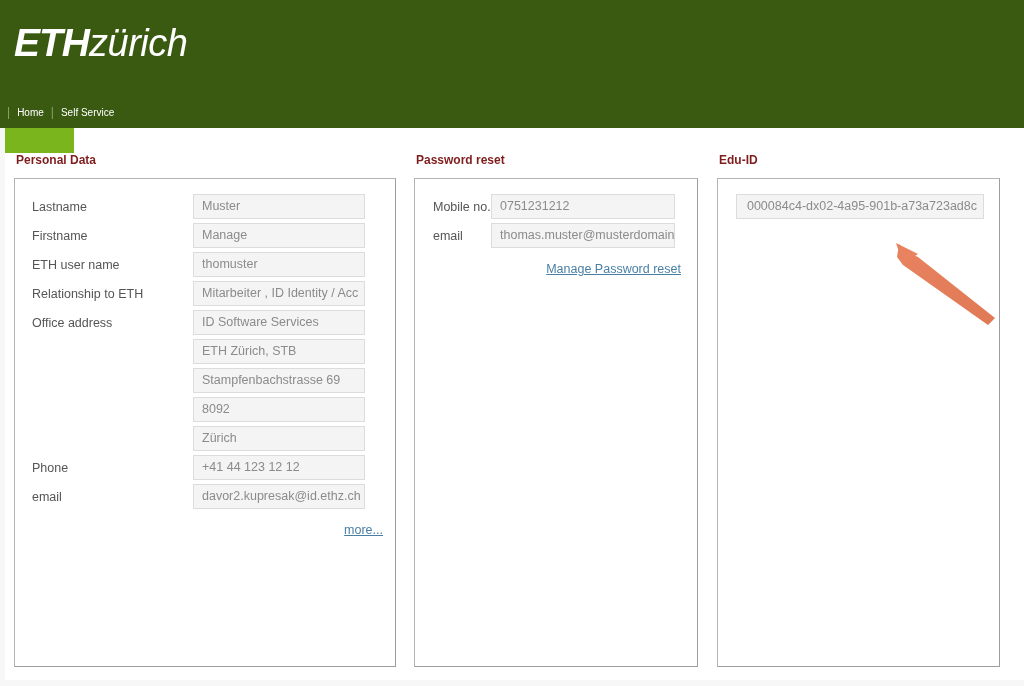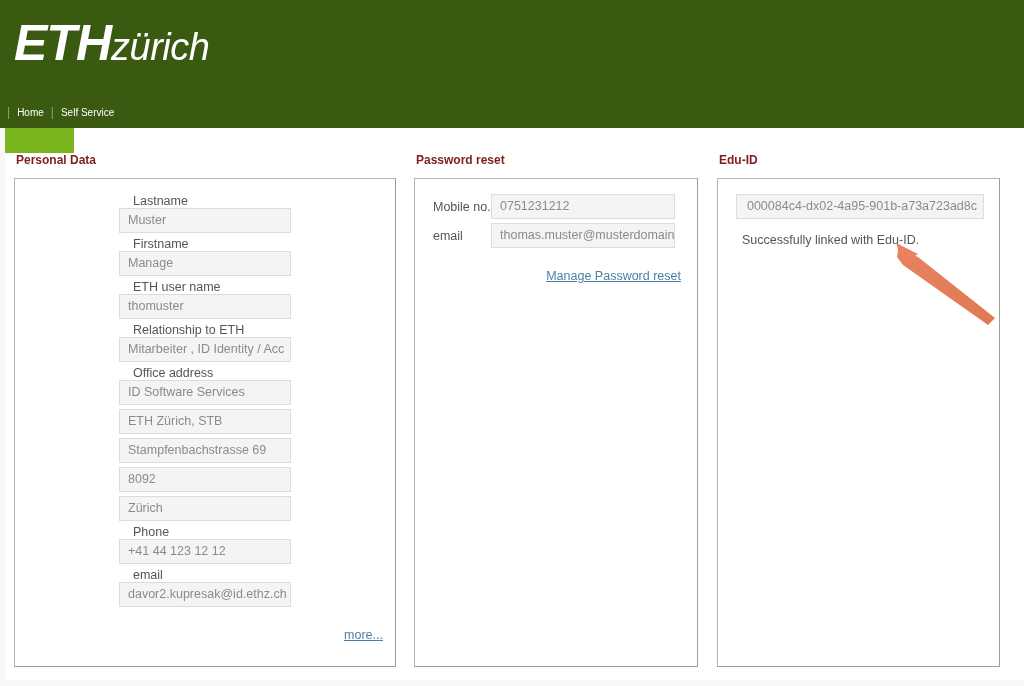--- a/index.html
+++ b/index.html
@@ -31,21 +31,21 @@
     color: #ffffff;
     font-size: 38px;
     line-height: 42px;
     white-space: nowrap;
     user-select: none;
   }
   .logo-eth {
     font-weight: bold;
     font-style: italic;
     letter-spacing: -1px;
-    font-size: 50px;
+    font-size: 39px;
   }
   .logo-zurich {
     font-style: italic;
     font-weight: normal;
     font-size: 38px;
     letter-spacing: -0.5px;
   }
 
   .navbar {
     position: absolute;
@@ -139,40 +139,40 @@
     line-height: 23px;
     padding: 0 0 0 8px;
     overflow: hidden;
     white-space: nowrap;
     text-overflow: clip;
   }
 
   
   .col-1 .row-label { width: 178px; padding-left: 17px; box-sizing: border-box; }
   .col-1 .row-input { width: 172px; }
-  .col-1 .row { margin-bottom: 4px; flex-direction: column; }
+  .col-1 .row { margin-bottom: 4px; }
 
   
   .col-2 .fields { padding-top: 15px; }
   .col-2 .row-label { width: 76px; padding-left: 18px; box-sizing: border-box; }
   .col-2 .row-input { width: 184px; }
   .col-2 .row { margin-bottom: 4px; }
 
   
   .col-3 .fields { padding-top: 15px; }
   .col-3 .row-input {
     width: 248px;
     margin-left: 18px;
     text-align: center;
     padding-left: 4px;
   }
 
   .link-row {
     text-align: right;
-    margin-top: 18px;
+    margin-top: 11px;
   }
   .col-1 .link-row { padding-right: 12px; }
   .col-2 .link-row { padding-right: 16px; }
 
   .link {
     color: #4a7fa5;
     font-size: 12.5px;
     text-decoration: underline;
     cursor: pointer;
     white-space: nowrap;
@@ -328,21 +328,20 @@
 
   <div class="column col-3">
     <div class="section-title">Edu-ID</div>
     <div class="panel">
       <div class="fields">
 
         <div class="row">
           <div class="row-input">000084c4-dx02-4a95-901b-a73a723ad8c</div>
         </div>
 
-        <div class="status-text">Successfully linked with Edu-ID.</div>
 
       </div>
     </div>
   </div>
 
 </div>
 
 <svg class="annot-arrow" viewBox="0 0 1024 686">
   <defs>
     <linearGradient id="arrowGrad" x1="0" y1="0" x2="1" y2="1">

